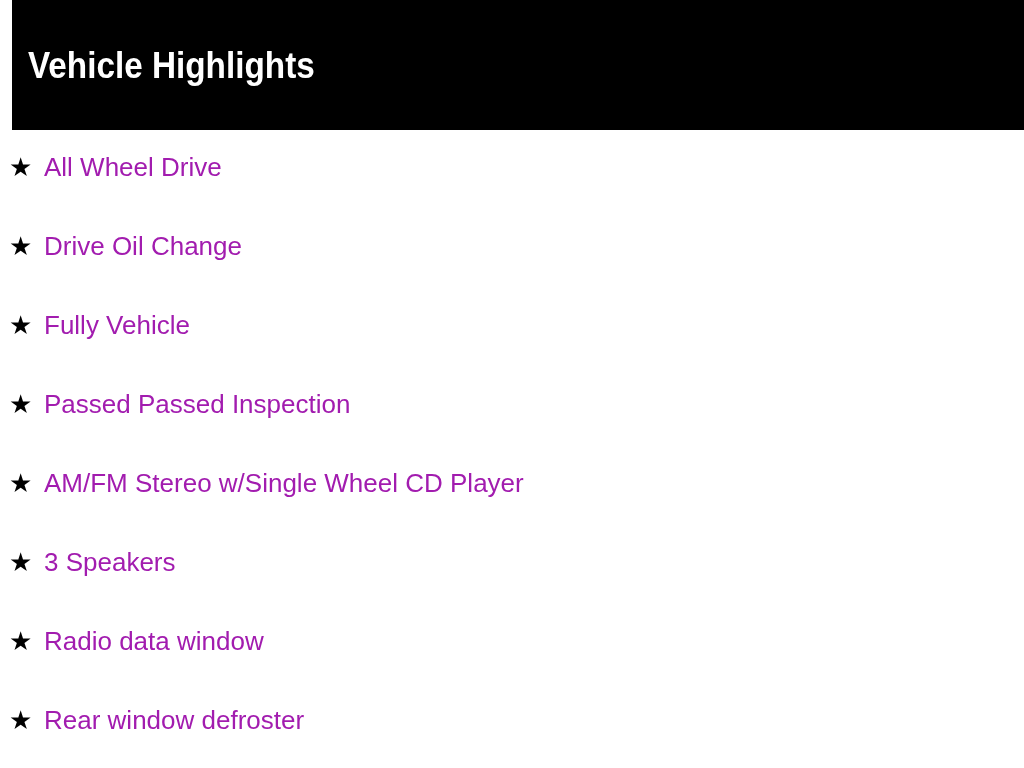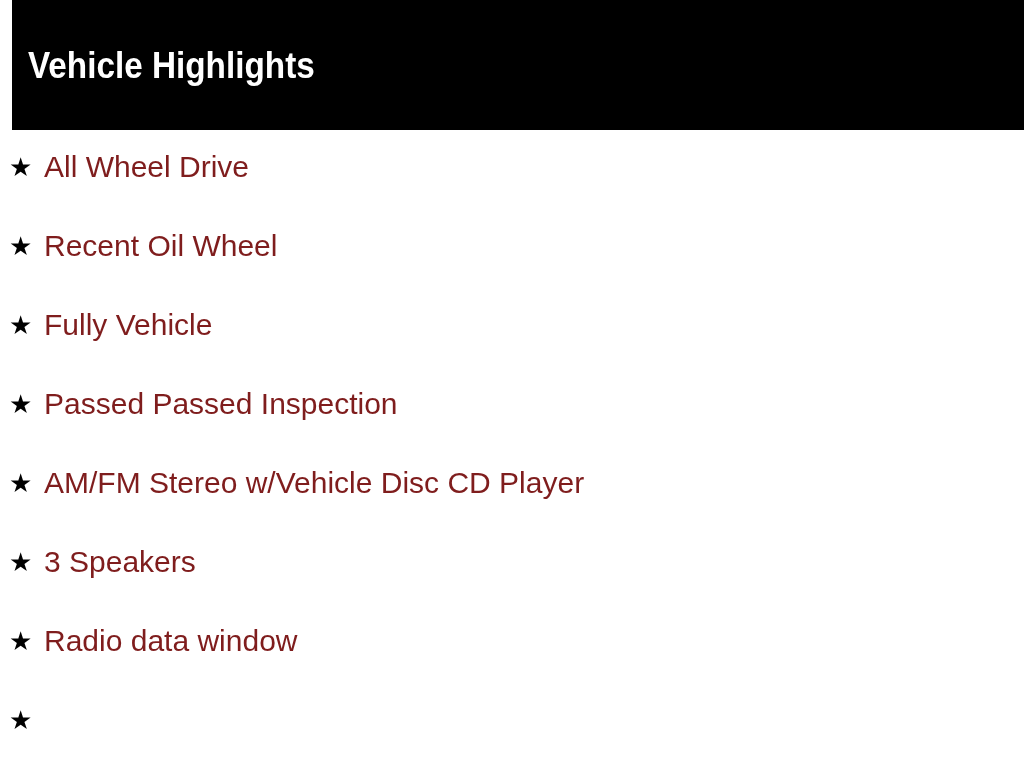--- a/index.html
+++ b/index.html
@@ -80,22 +80,22 @@
     width: 30px;
     margin-left: 9px;
     text-align: left;
     color: #000000;
     font-size: 26px;
     line-height: 30px;
     font-family: "DejaVu Sans", sans-serif;
     flex: 0 0 auto;
   }
   .highlight-label {
-    color: #7f1d1d;
-    font-size: 30px;
+    color: #a21caf;
+    font-size: 26px;
     line-height: 34px;
     font-family: "Liberation Sans", "DejaVu Sans", sans-serif;
     font-weight: normal;
     white-space: nowrap;
     margin-left: 5px;
     -webkit-font-smoothing: antialiased;
   }
 </style>
 </head>
 <body>
@@ -108,47 +108,48 @@
 
   <ul class="highlights-list">
 
     <li class="highlight-item">
       <span class="star-bullet">★</span>
       <span class="highlight-label">All Wheel Drive</span>
     </li>
 
     <li class="highlight-item">
       <span class="star-bullet">★</span>
-      <span class="highlight-label">Recent Oil Wheel</span>
+      <span class="highlight-label">Drive Oil Change</span>
     </li>
 
     <li class="highlight-item">
       <span class="star-bullet">★</span>
       <span class="highlight-label">Fully Vehicle</span>
     </li>
 
     <li class="highlight-item">
       <span class="star-bullet">★</span>
       <span class="highlight-label">Passed Passed Inspection</span>
     </li>
 
     <li class="highlight-item">
       <span class="star-bullet">★</span>
-      <span class="highlight-label">AM/FM Stereo w/Vehicle Disc CD Player</span>
+      <span class="highlight-label">AM/FM Stereo w/Single Wheel CD Player</span>
     </li>
 
     <li class="highlight-item">
       <span class="star-bullet">★</span>
       <span class="highlight-label">3 Speakers</span>
     </li>
 
     <li class="highlight-item">
       <span class="star-bullet">★</span>
       <span class="highlight-label">Radio data window</span>
     </li>
 
     <li class="highlight-item">
       <span class="star-bullet">★</span>
+      <span class="highlight-label">Rear window defroster</span>
     </li>
 
   </ul>
 
 </div>
 
 </body></html>

